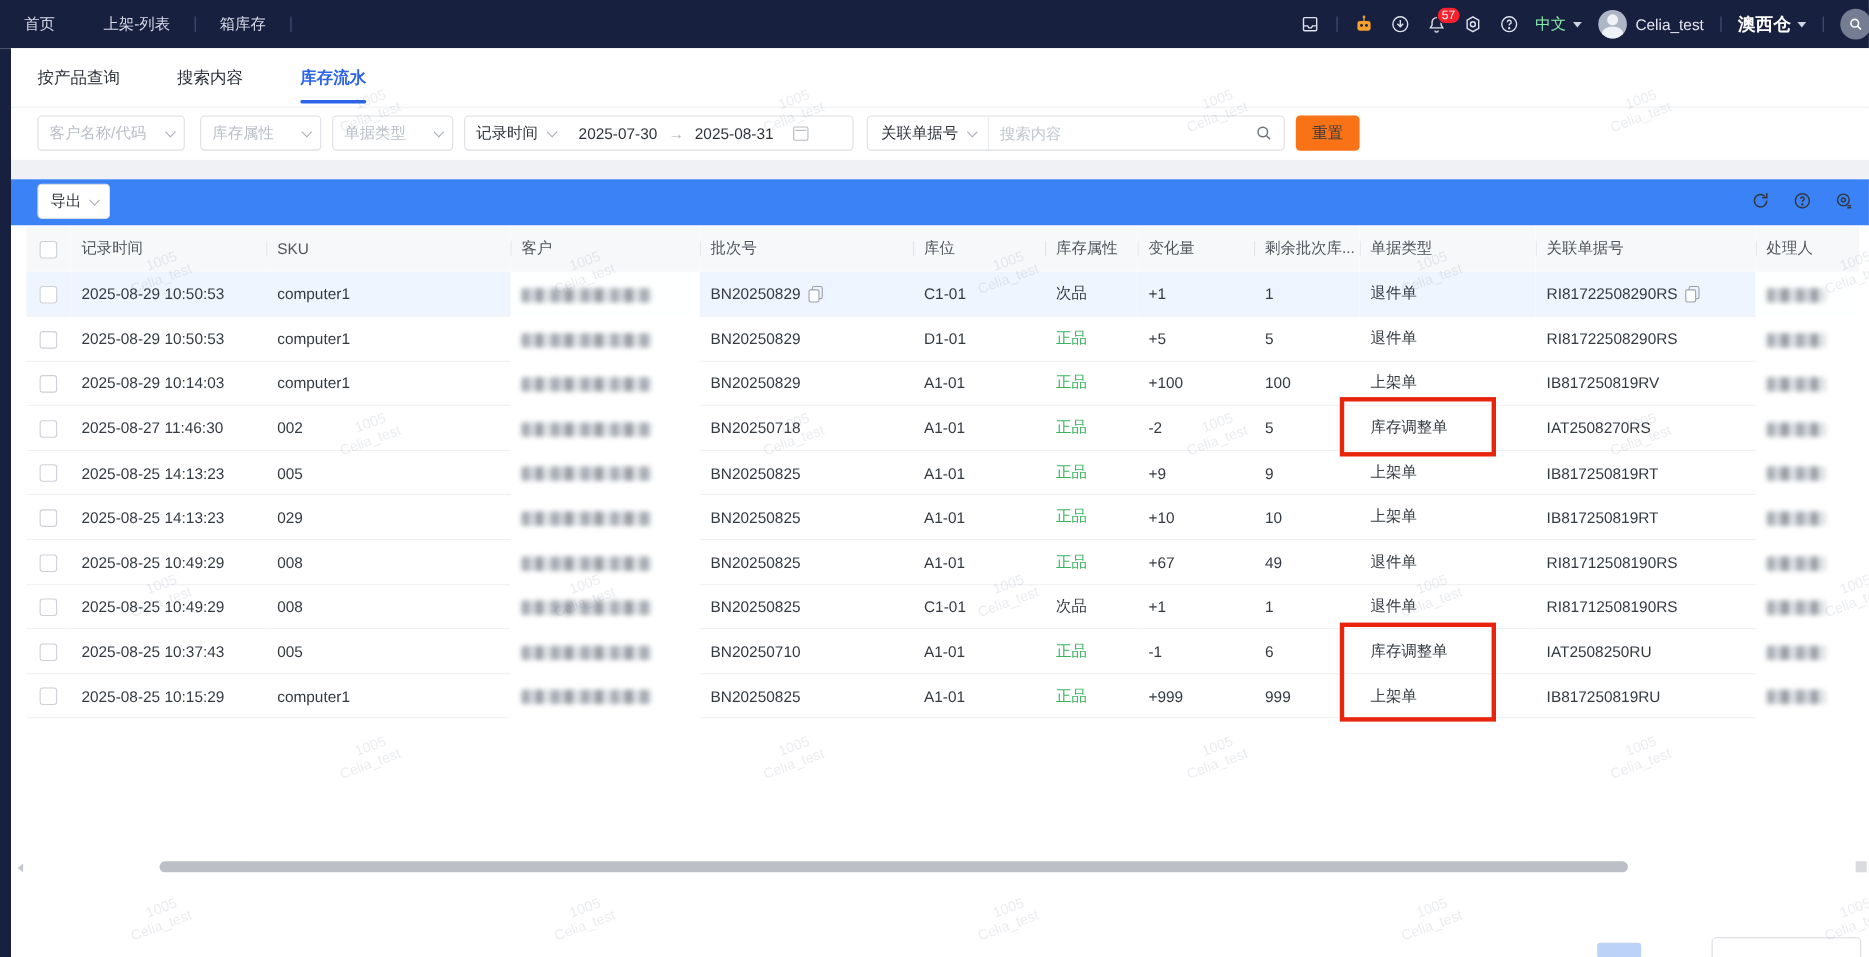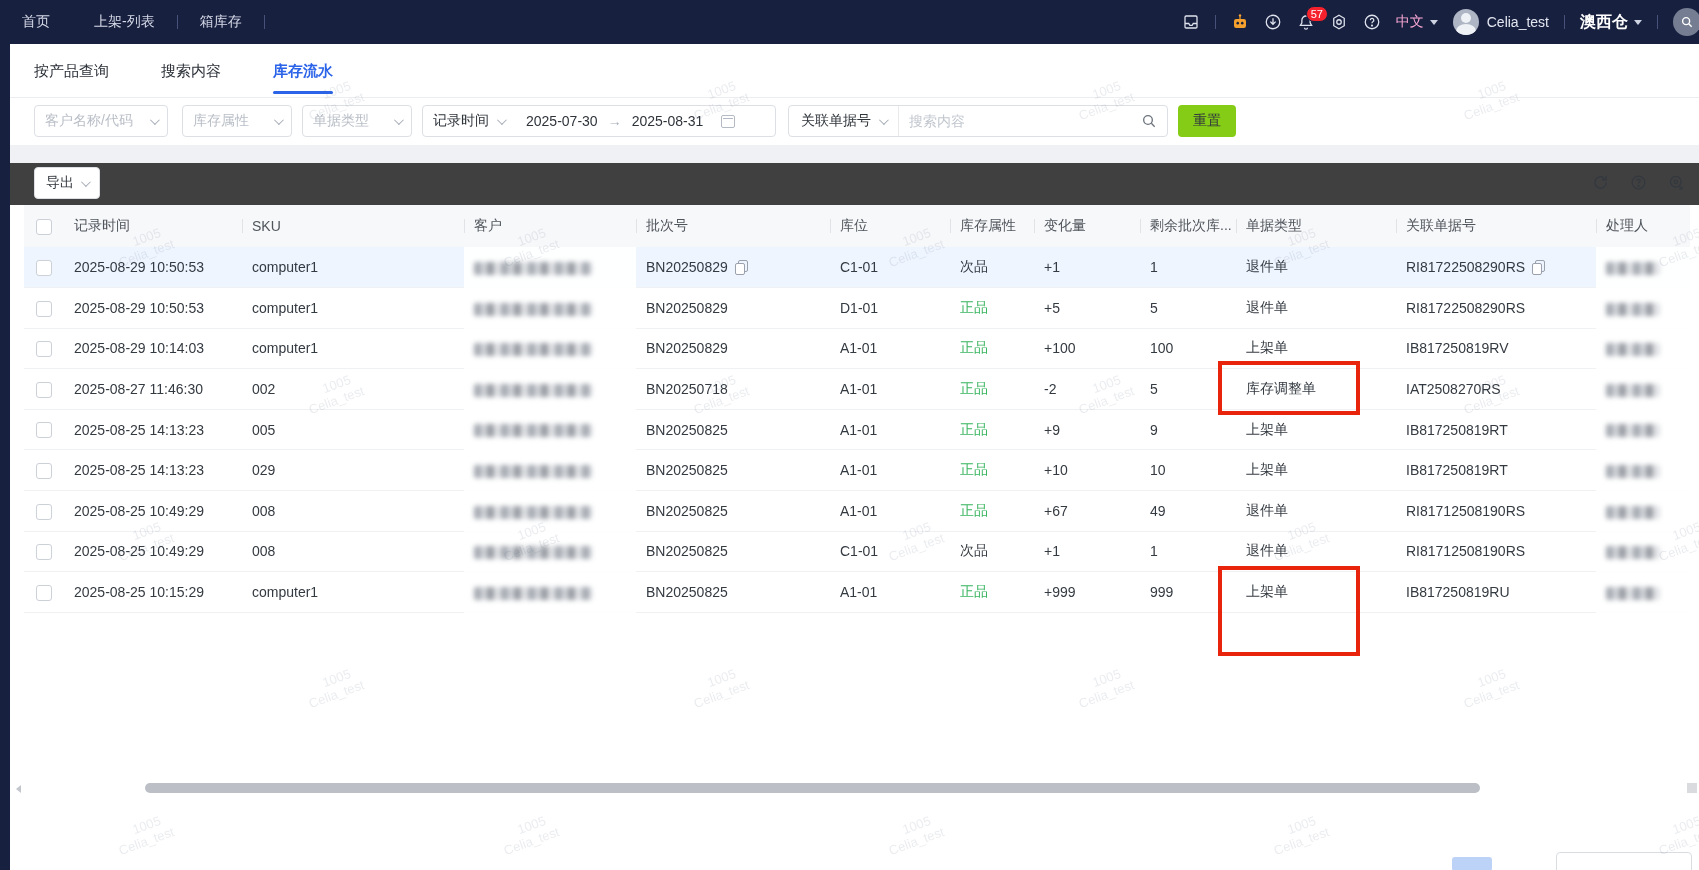--- a/index.html
+++ b/index.html
@@ -10,36 +10,36 @@
   
   .topbar { position:absolute; left:0; top:0; width:1699px; height:44px; background:#18203f; display:flex; align-items:stretch; }
   .topbar-left { display:flex; align-items:flex-end; height:44px; }
   .top-tab { color:#d6dae8; padding:0 22px; height:44px; display:flex; align-items:center; cursor:pointer; white-space:nowrap; }
   .top-tab.active { background:#fff; color:#1c212b; font-weight:bold; height:38px; margin-top:6px; border-radius:8px 8px 0 0; padding:0 52px; margin-left:24px; margin-right:12px; }
   .tdiv { width:1px; height:14px; background:#47517a; align-self:center; }
   .topbar-right { position:absolute; right:0; top:0; height:44px; display:flex; align-items:center; gap:15px; padding-right:12px; }
   .tb-icon { width:18px; height:18px; display:block; }
   .bell-wrap { position:relative; }
   .badge { position:absolute; top:-7px; left:9px; background:#f5222d; color:#fff; font-size:11px; line-height:14px; padding:0 4px; border-radius:8px; border:1px solid #18203f; }
-  .lang { color:#f9a8d4; display:flex; align-items:center; gap:6px; cursor:pointer; }
+  .lang { color:#86efac; display:flex; align-items:center; gap:6px; cursor:pointer; }
   .caret-w { width:0; height:0; border-left:4px solid transparent; border-right:4px solid transparent; border-top:5px solid #cfd4e3; }
   .userwrap { display:flex; align-items:center; gap:8px; color:#e3e6f0; }
   .avatar { width:26px; height:26px; border-radius:50%; background:#aeb6c6; overflow:hidden; position:relative; }
   .avatar::before { content:""; position:absolute; left:8px; top:4px; width:10px; height:10px; border-radius:50%; background:#eef1f6; }
   .avatar::after { content:""; position:absolute; left:3px; top:15px; width:20px; height:14px; border-radius:50%; background:#eef1f6; }
   .warehouse { color:#fff; font-weight:bold; font-size:16px; display:flex; align-items:center; gap:6px; cursor:pointer; }
   .qcircle { width:28px; height:28px; border-radius:50%; background:#747d92; display:flex; align-items:center; justify-content:center; margin-right:-14px; }
 
   
   .leftstrip { position:absolute; left:0; top:44px; width:10px; height:826px; background:#18203f; }
 
   .main { position:absolute; left:10px; top:44px; width:1689px; height:826px; background:#fff; }
 
   
-  .subtabs { position:relative; height:54px; display:flex; align-items:flex-start; gap:52px; padding-left:24px; border-bottom:1px solid #ecedf0; background:#fff; }
+  .subtabs { position:relative; height:54px; display:flex; align-items:center; gap:52px; padding-left:24px; border-bottom:1px solid #ecedf0; background:#fff; }
   .subtab { font-size:15px; color:#2b3038; font-weight:500; height:54px; display:flex; align-items:center; cursor:pointer; position:relative; }
   .subtab.active { color:#2b64e8; font-weight:bold; }
   .subtab.active::after { content:""; position:absolute; left:0; right:0; bottom:4px; height:3px; background:#2b64e8; border-radius:2px; }
 
   
   .filters { position:relative; height:47px; background:#fff; }
   .fselect, .fgroup { position:absolute; top:7px; height:32px; border:1px solid #dcdfe4; border-radius:4px; background:#fff; display:flex; align-items:center; }
   .fselect { justify-content:space-between; padding:0 10px; cursor:pointer; }
   .ph { color:#b9bec7; }
   .val { color:#2f343b; }
@@ -50,26 +50,26 @@
   .grp-date { left:412px; width:354px; padding:0 10px; }
   .grp-date .datepart { display:flex; align-items:center; gap:10px; margin-left:22px; color:#2f343b; }
   .arrow-g { color:#a8aeb8; }
   .cal-icon { width:14px; height:13px; border:1.5px solid #b4bac3; border-radius:2px; position:relative; margin-left:8px; }
   .cal-icon::before { content:""; position:absolute; left:1px; right:1px; top:2px; height:1.5px; background:#b4bac3; }
   .grp-search { left:778px; width:380px; }
   .grp-search .selpart { display:flex; align-items:center; padding:0 12px; height:100%; border-right:1px solid #e8eaee; cursor:pointer; }
   .grp-search input { border:none; outline:none; flex:1; padding:0 10px; font-size:14px; color:#2f343b; font-family:inherit; }
   .grp-search input::placeholder { color:#c2c7cf; }
   .mag { margin-right:10px; }
-  .btn-reset { position:absolute; left:1168px; top:7px; width:58px; height:32px; background:#84cc16; border:none; border-radius:4px; font-size:14px; color:#33383f; cursor:pointer; font-family:Liberation Mono, monospace; }
+  .btn-reset { position:absolute; left:1168px; top:7px; width:58px; height:32px; background:#f97316; border:none; border-radius:4px; font-size:14px; color:#33383f; cursor:pointer; font-family:Liberation Mono, monospace; }
 
   .grayband { height:18px; background:#eff1f4; }
 
   
-  .toolbar { position:relative; height:42px; background:#404040; }
+  .toolbar { position:relative; height:42px; background:#3b82f6; }
   .btn-export { position:absolute; left:24px; top:4px; width:66px; height:32px; background:#fff; border:1px solid #dcdfe4; border-radius:4px; display:flex; align-items:center; justify-content:center; gap:7px; color:#33383f; cursor:pointer; font-size:14px; }
   .tool-icons { position:absolute; right:14px; top:11px; display:flex; gap:21px; }
   .tool-icons svg { display:block; cursor:pointer; }
 
   
   .tablewrap { position:relative; height:665px; background:#fff; }
   table { border-collapse:collapse; table-layout:fixed; position:absolute; left:14px; top:0; width:1666px; }
   thead th { height:42px; background:#f7f8fa; color:#50555c; font-weight:normal; text-align:left; padding:0 0 0 10px; position:relative; z-index:6; white-space:nowrap; overflow:hidden; }
   thead th .tick { position:absolute; left:0; top:14px; width:1px; height:14px; background:#e1e3e7; }
   tbody td { height:40.6px; border-bottom:1px solid #f0f1f3; padding:0 0 0 10px; white-space:nowrap; overflow:hidden; }
@@ -400,20 +400,34 @@
     <td><span>BN20250825</span></td>
     <td>C1-01</td>
     <td>次品</td>
     <td>+1</td>
     <td>1</td>
     <td>退件单</td>
     <td><span>RI81712508190RS</span></td>
     <td><span class="blob hand"></span></td>
   </tr>
 
+  <tr>
+    <td class="c-check"><span class="cb"></span></td>
+    <td>2025-08-25 10:37:43</td>
+    <td>005</td>
+    <td><span class="blob cust"></span></td>
+    <td><span>BN20250710</span></td>
+    <td>A1-01</td>
+    <td class="good">正品</td>
+    <td>-1</td>
+    <td>6</td>
+    <td>库存调整单</td>
+    <td><span>IAT2508250RU</span></td>
+    <td><span class="blob hand"></span></td>
+  </tr>
 
 
   <tr>
     <td class="c-check"><span class="cb"></span></td>
     <td>2025-08-25 10:15:29</td>
     <td>computer1</td>
     <td><span class="blob cust"></span></td>
     <td><span>BN20250825</span></td>
     <td>A1-01</td>
     <td class="good">正品</td>

